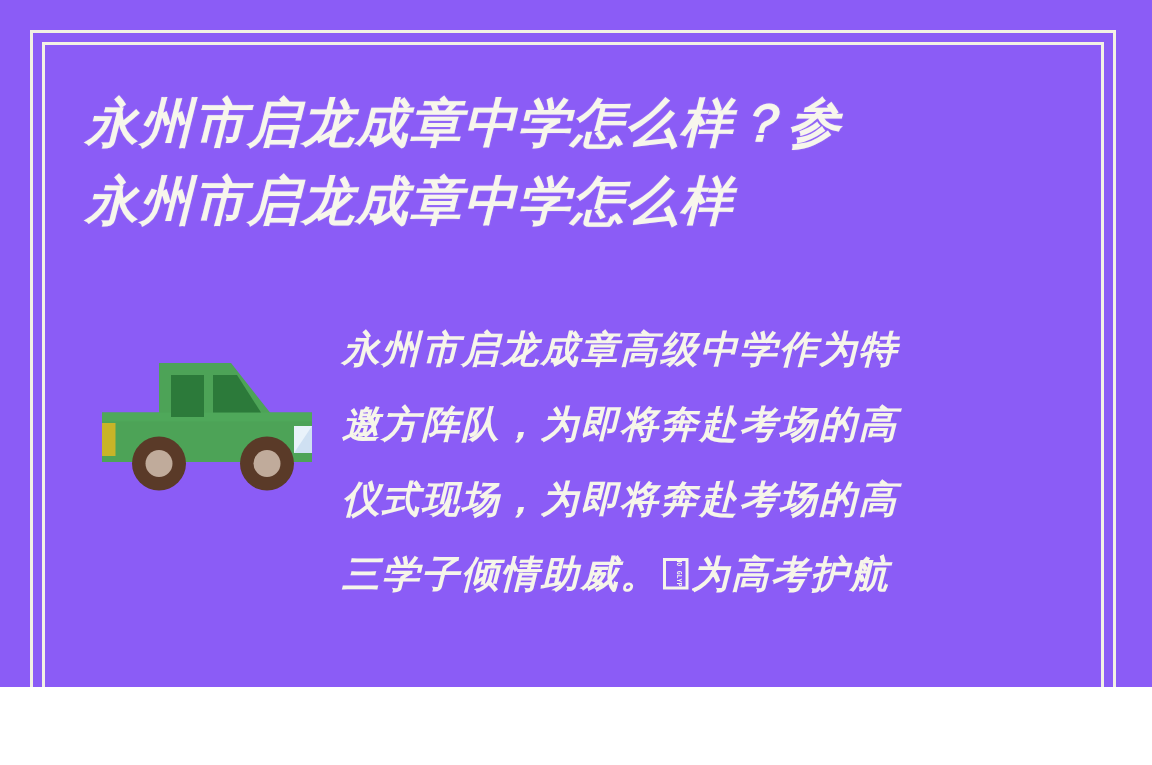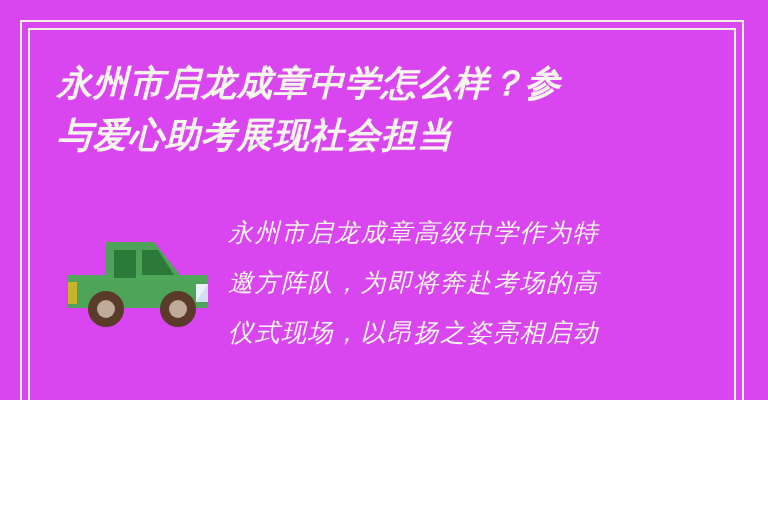--- a/index.html
+++ b/index.html
@@ -9,22 +9,22 @@
   body {
     width: 768px;
     height: 510px;
     overflow: hidden;
     font-family: "Liberation Sans", sans-serif;
   }
 
   #poster {
     position: relative;
     width: 768px;
-    height: 400px;
-    background: #d946ef;
+    height: 458px;
+    background: #8b5cf6;
     box-sizing: border-box;
     overflow: hidden;
   }
 
   
   .frame-outer {
     position: absolute;
     left: 20px;
     top: 20px;
     width: 724px;
@@ -80,21 +80,21 @@
     left: 228px;
     top: 208px;
     width: 424px;
   }
   .body-line {
     display: block;
     color: #f6f5ea;
     font-family: "DejaVu Serif", "Liberation Serif", serif;
     font-size: 25px;
     font-style: italic;
-    font-weight: 400;
+    font-weight: 700;
     line-height: 50px;
     letter-spacing: 1.5px;
     white-space: nowrap;
   }
   .body-line .tofu {
     display: inline-block;
     width: 17px;
     height: 21px;
     border: 2px solid #f6f5ea;
     box-sizing: border-box;
@@ -120,21 +120,21 @@
 </head>
 <body>
 
 <div id="poster">
 
   <div class="frame-outer"></div>
   <div class="frame-inner"></div>
 
   <div class="headline">
     <span class="headline-line">永州市启龙成章中学怎么样？参</span>
-    <span class="headline-line">与爱心助考展现社会担当</span>
+    <span class="headline-line">永州市启龙成章中学怎么样</span>
   </div>
 
   <div class="illustration">
     <svg width="160" height="112" viewBox="0 0 160 112" xmlns="http://www.w3.org/2000/svg">
 
       <path d="M44 14 L92 14 L118 47 L118 60 L44 60 Z" fill="#4da357"></path>
 
       <path d="M6 47 L146 47 L146 80 L6 80 Z" fill="#4da357"></path>
 
       <rect x="6" y="47" width="140" height="6" fill="#4fa85a"></rect>
@@ -155,17 +155,20 @@
   </div>
 
   <div class="body-copy">
     <span class="body-line">
       <span>永州市启龙成章高级中学作为特</span>
     </span>
     <span class="body-line">
       <span>邀方阵队，为即将奔赴考场的高</span>
     </span>
     <span class="body-line">
-      <span>仪式现场，以昂扬之姿亮相启动</span>
+      <span>仪式现场，为即将奔赴考场的高</span>
+    </span>
+    <span class="body-line">
+      <span>三学子倾情助威。</span><span class="tofu"><span>NO GLYPH</span></span><span>为高考护航</span>
     </span>
   </div>
 
 </div>
 
 </body></html>

